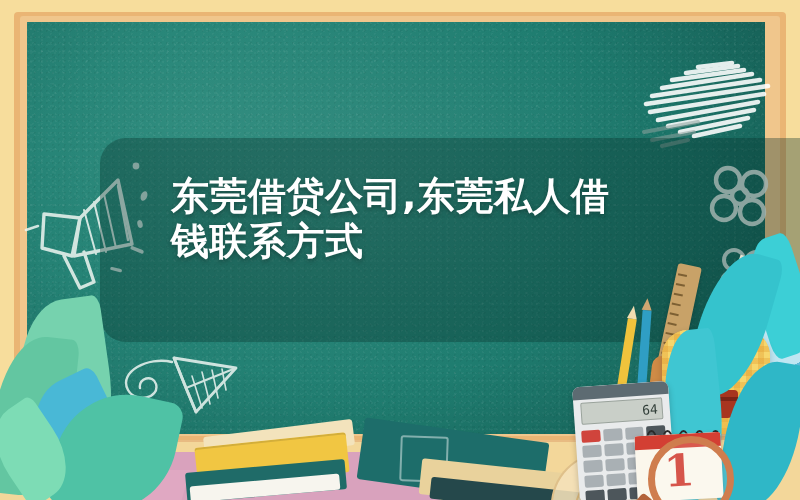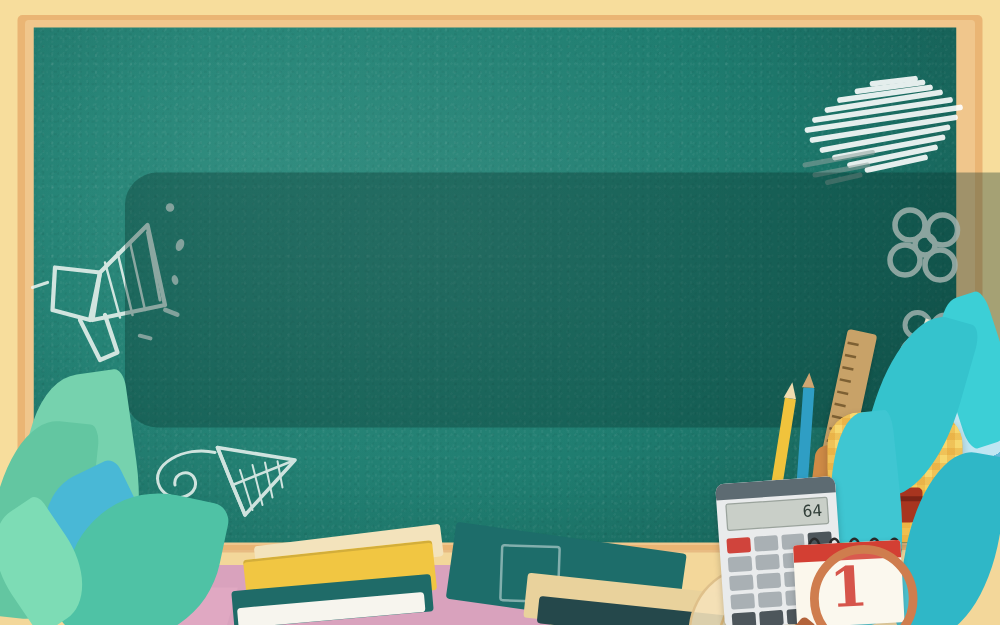--- a/index.html
+++ b/index.html
@@ -415,20 +415,21 @@
       <path d="M74 38 L124 18" stroke-width="2"></path>
       <path d="M80 26 L90 58" stroke-width="1.6"></path>
       <path d="M90 22 L98 54" stroke-width="1.6"></path>
       <path d="M100 20 L106 48" stroke-width="1.6"></path>
       <path d="M110 19 L114 40" stroke-width="1.6"></path>
       <path d="M60 12 C36 6 6 22 16 40 C24 54 48 48 44 34 C41 24 26 28 28 38" stroke-width="2.4"></path>
     </g>
   </svg>
 
   <div class="title-panel"></div>
+  <div class="title-text">东莞借贷公司,东莞私人借钱联系方式</div>
 
   <div class="leaf leaf-lg-green"></div>
   <div class="leaf leaf-lg-green2"></div>
   <div class="leaf leaf-blue"></div>
   <div class="leaf leaf-teal-big"></div>
   <div class="leaf leaf-mint-sm"></div>
 
   <div class="book book-cream"></div>
   <div class="book book-yellow"></div>
   <div class="book book-teal"></div>

